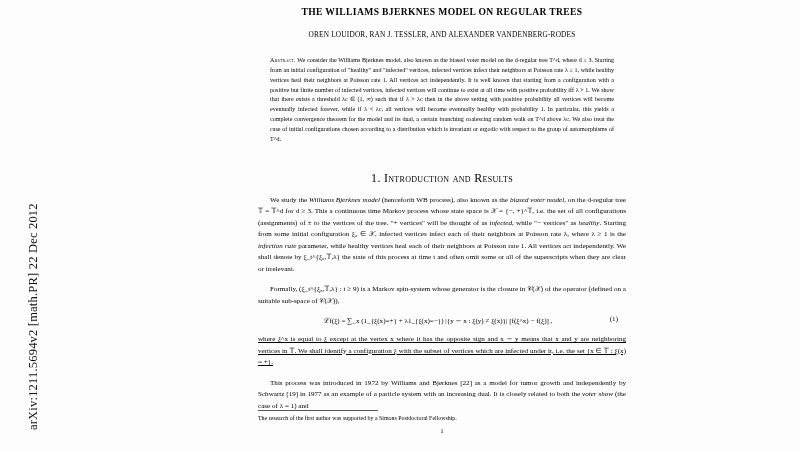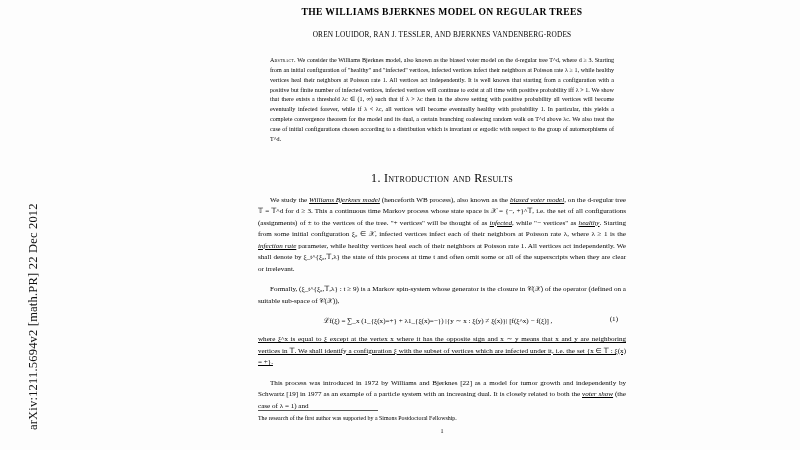--- a/index.html
+++ b/index.html
@@ -125,36 +125,36 @@
   }
   .pagenum {
     position: absolute;
     left: 0;
     right: 0;
     bottom: 3px;
     text-align: center;
     font-size: 6px;
     color: #000;
   }
-  i { font-style: italic; text-decoration: underline; }
+  i { font-style: italic; }
 </style>
 </head>
 <body>
 
 <div class="page">
 
   <div class="arxiv-stamp">
     <div class="vtext">arXiv:1211.5694v2  [math.PR]  22 Dec 2012</div>
   </div>
 
   <div class="content">
 
     <div class="title">THE WILLIAMS BJERKNES MODEL ON REGULAR TREES</div>
 
-    <div class="authors">OREN LOUIDOR, RAN J. TESSLER, AND BJERKNES VANDENBERG-RODES</div>
+    <div class="authors">OREN LOUIDOR, RAN J. TESSLER, AND ALEXANDER VANDENBERG-RODES</div>
 
     <div class="abstract">
       <span class="lead">Abstract.</span>
       <span>We consider the Williams Bjerknes model, also known as the biased voter model on the d-regular tree T^d, where d ≥ 3. Starting from an initial configuration of "healthy" and "infected" vertices, infected vertices infect their neighbors at Poisson rate λ ≥ 1, while healthy vertices heal their neighbors at Poisson rate 1. All vertices act independently. It is well known that starting from a configuration with a positive but finite number of infected vertices, infected vertices will continue to exist at all time with positive probability iff λ &gt; 1. We show that there exists a threshold λc ∈ (1, ∞) such that if λ &gt; λc then in the above setting with positive probability all vertices will become eventually infected forever, while if λ &lt; λc, all vertices will become eventually healthy with probability 1. In particular, this yields a complete convergence theorem for the model and its dual, a certain branching coalescing random walk on T^d above λc. We also treat the case of initial configurations chosen according to a distribution which is invariant or ergodic with respect to the group of automorphisms of T^d.</span>
     </div>
 
     <div class="section-head">
       <span>1.</span>
       <span>Introduction and Results</span>
     </div>

